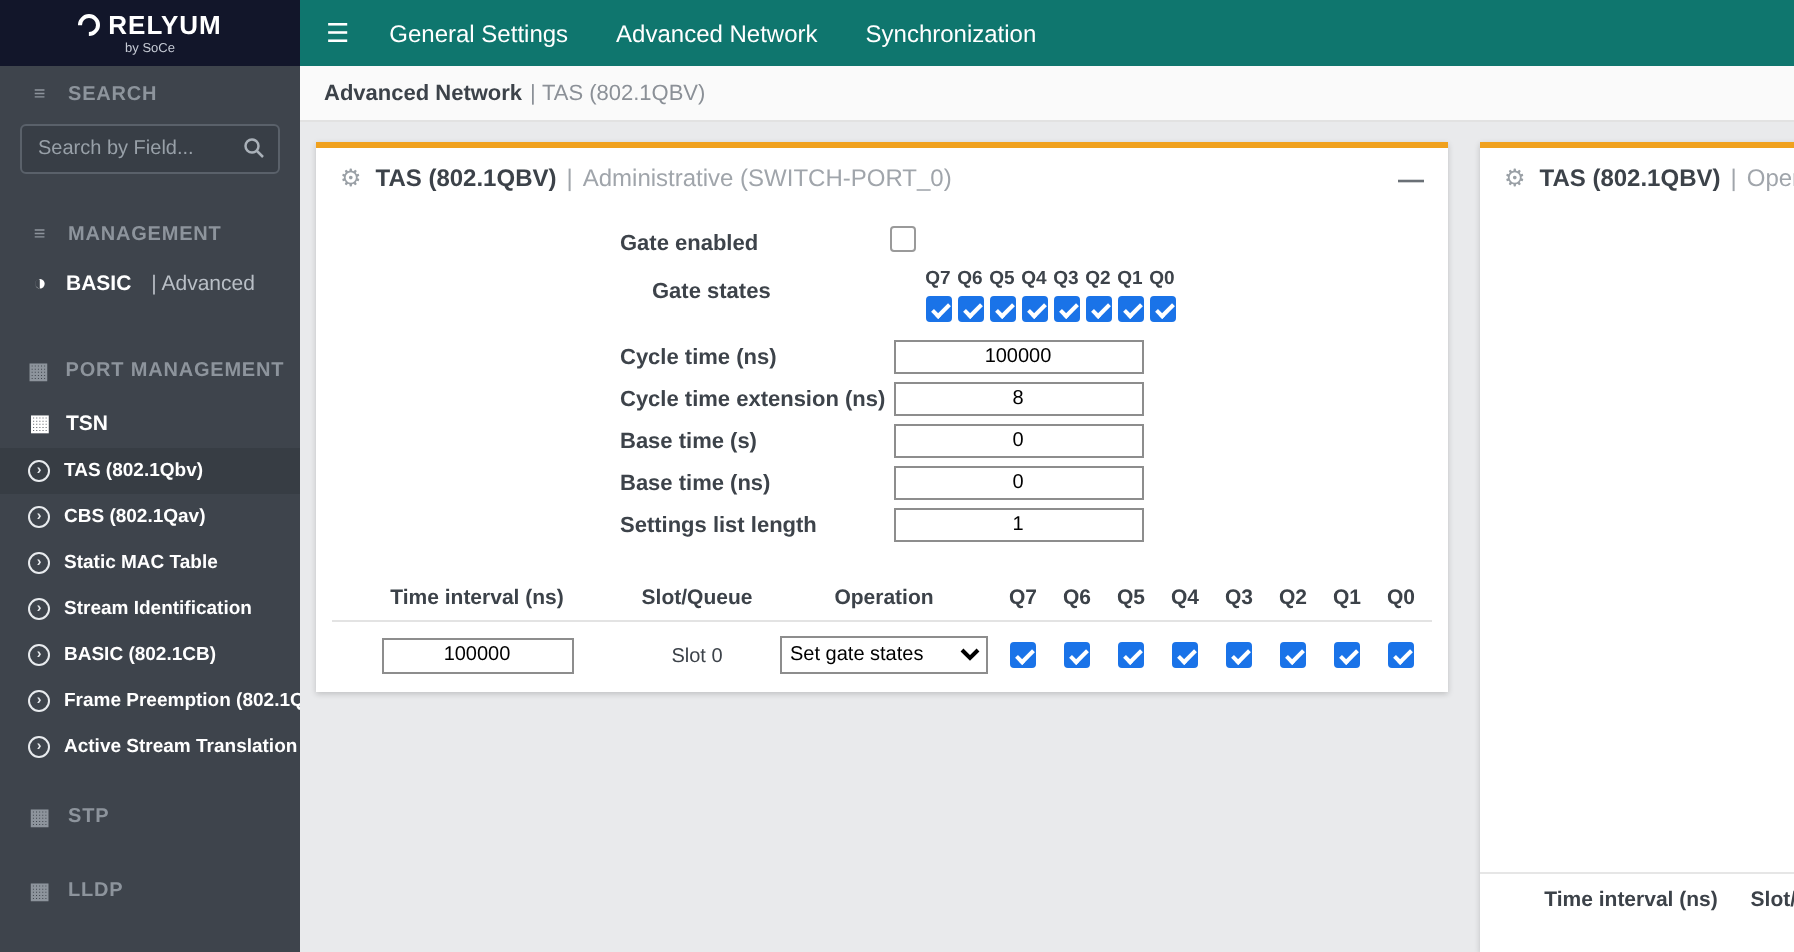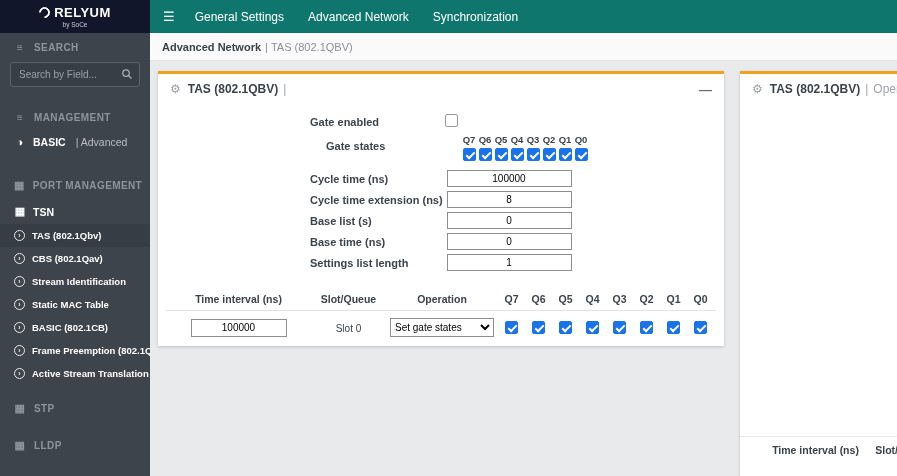--- a/index.html
+++ b/index.html
@@ -132,25 +132,25 @@
   <div class="sb-item active">
     <span class="circle-ico">›</span>
     <span>TAS (802.1Qbv)</span>
   </div>
   <div class="sb-item">
     <span class="circle-ico">›</span>
     <span>CBS (802.1Qav)</span>
   </div>
   <div class="sb-item">
     <span class="circle-ico">›</span>
+    <span>Static MAC Table</span>
+  </div>
+  <div class="sb-item">
+    <span class="circle-ico">›</span>
     <span>Stream Identification</span>
-  </div>
-  <div class="sb-item">
-    <span class="circle-ico">›</span>
-    <span>Static MAC Table</span>
   </div>
   <div class="sb-item">
     <span class="circle-ico">›</span>
     <span>BASIC (802.1CB)</span>
   </div>
   <div class="sb-item">
     <span class="circle-ico">›</span>
     <span>Frame Preemption (802.1Qbu)</span>
   </div>
   <div class="sb-item">
@@ -173,20 +173,21 @@
     <span class="sec">Advanced Network</span>
     <span>|</span>&nbsp;
     <span>TAS (802.1QBV)</span>
   </div>
 
   <div class="card card-admin">
     <div class="card-header">
       <span class="gear">⚙</span>
       <span class="card-title">TAS (802.1QBV)</span>
       <span class="card-sub">|</span>
+      <span class="card-sub">Administrative (SWITCH-PORT_0)</span>
       <span class="collapse-btn">—</span>
     </div>
 
     <div class="form">
       <div class="frow">
         <label>Gate enabled</label>
         <span><input type="checkbox" style=""></span>
       </div>
 
       <div class="frow gates-row">
@@ -237,21 +238,21 @@
             <input class="txt" value="100000" style="">
           </span>
       </div>
       <div class="frow">
         <label>Cycle time extension (ns)</label>
         <span class="ctrl">
             <input class="txt" value="8" style="">
           </span>
       </div>
       <div class="frow">
-        <label>Base list (s)</label>
+        <label>Base time (s)</label>
         <span class="ctrl">
             <input class="txt" value="0" style="">
           </span>
       </div>
       <div class="frow">
         <label>Base time (ns)</label>
         <span class="ctrl">
             <input class="txt" value="0" style="">
           </span>
       </div>

